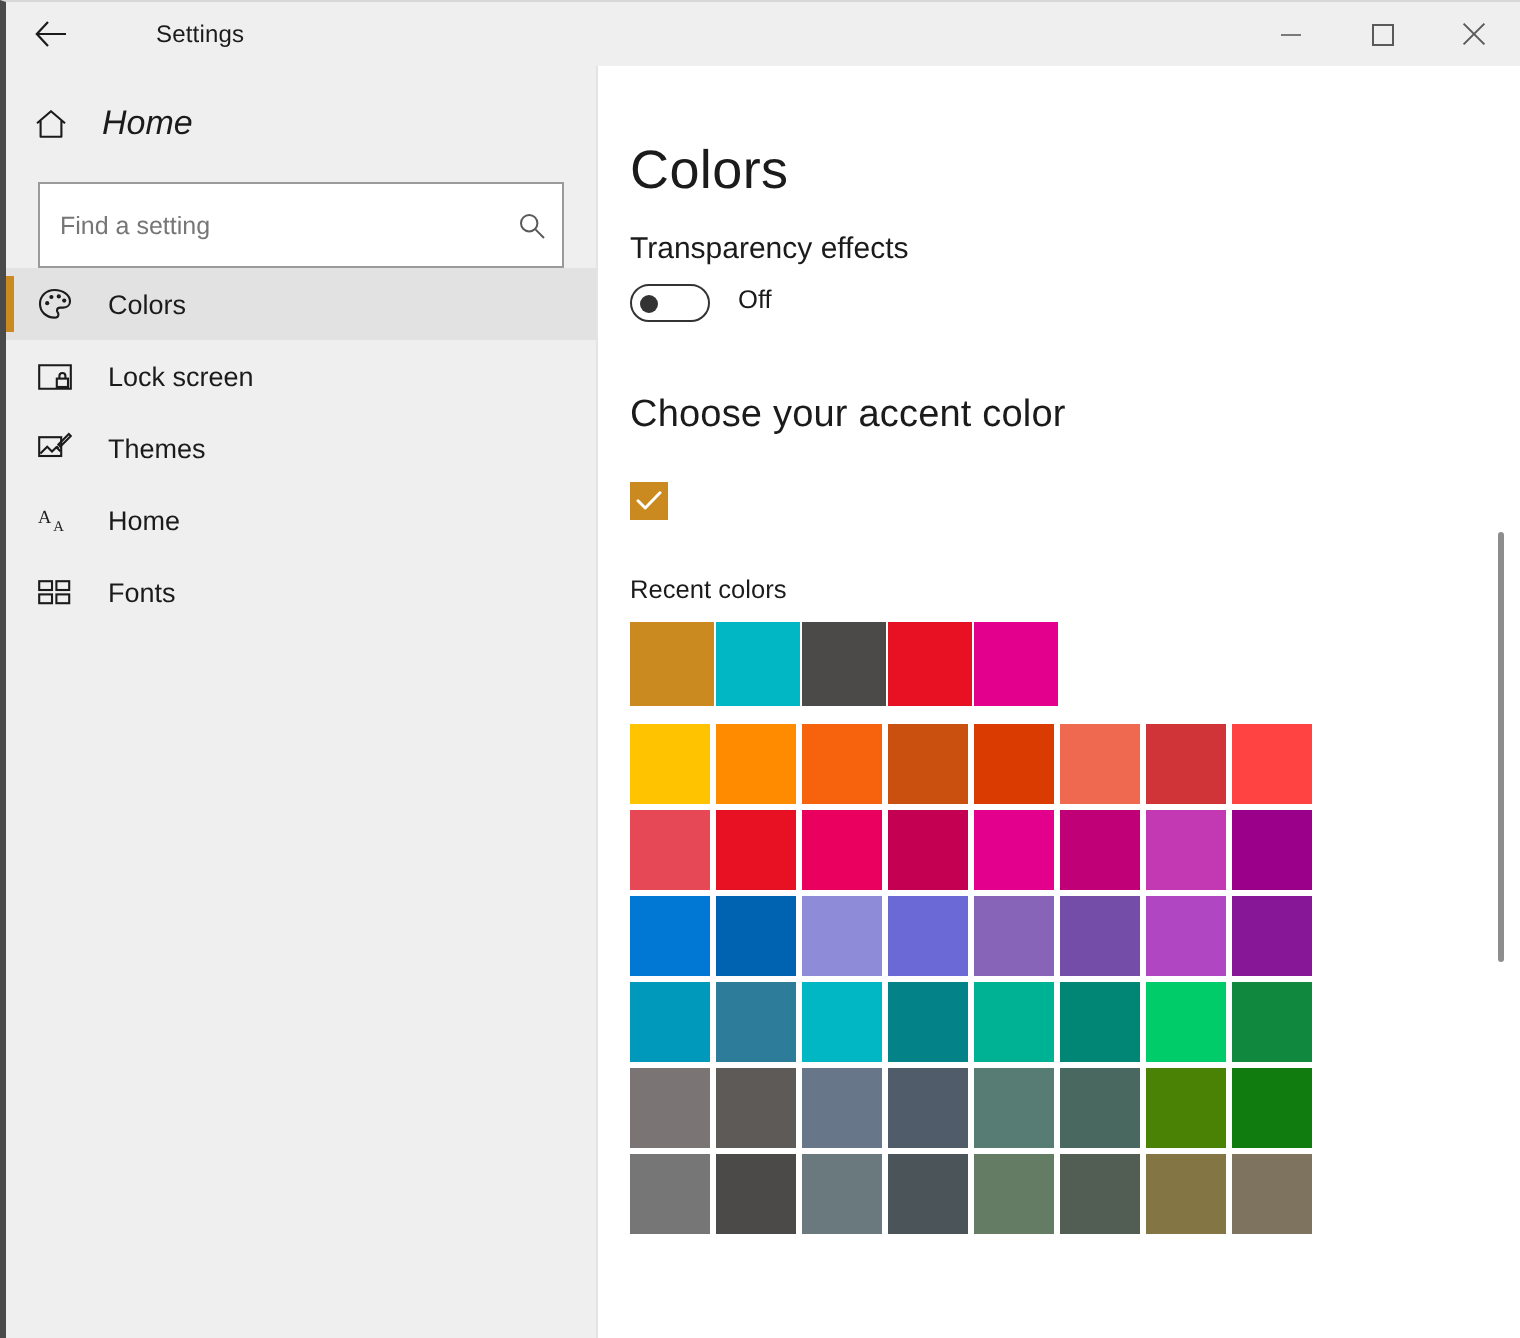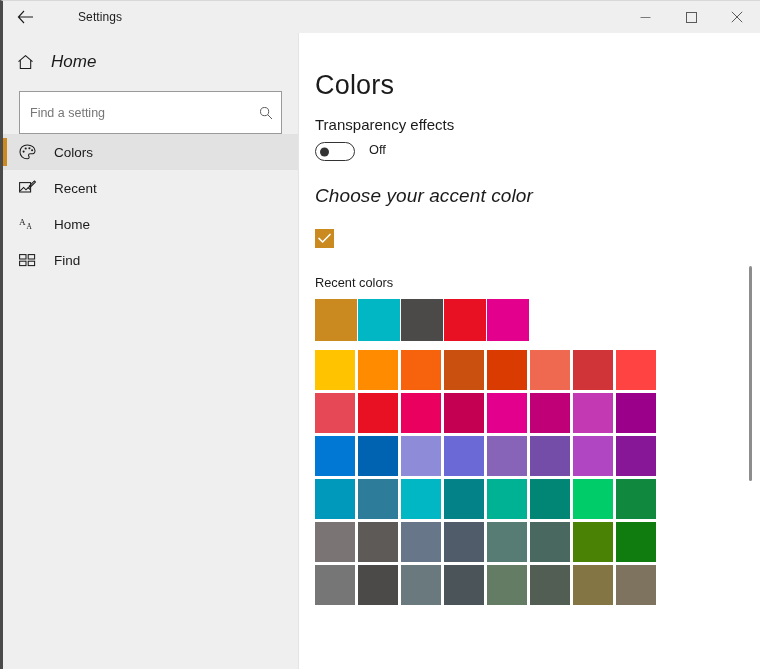--- a/index.html
+++ b/index.html
@@ -190,23 +190,22 @@
     background: #333333;
     top: 50%;
     left: 4px;
     transform: translateY(-50%);
   }
   #toggle-state { font-size: 12.8px; color: #1b1b1b; margin-left: 14px; }
 
   #accent-heading {
     font-size: 19px;
     color: #1b1b1b;
-    margin-top: 24px;
+    margin-top: 36px;
     letter-spacing: .1px;
-    font-style: italic;
   }
 
   .check-row { display: flex; align-items: center; margin-top: 22px; }
   #auto-check {
     width: 19px;
     height: 19px;
     background: #ca8a20;
     display: flex;
     align-items: center;
     justify-content: center;
@@ -318,31 +317,41 @@
             <path d="M8.3 1 C4 1 1 4 1 7.9 C1 11.8 4 14.8 8.3 14.8 C9.6 14.8 10.2 14 10.2 13.2 C10.2 12.4 9.5 12 9.5 11.2 C9.5 10.4 10.2 9.8 11.1 9.8 L12.6 9.8 C14.6 9.8 16 8.5 16 6.7 C16 3.6 12.6 1 8.3 1 Z" fill="none" stroke="#1b1b1b" stroke-width="1.05"></path>
             <circle cx="4.6" cy="7.6" r="1.05" fill="#1b1b1b"></circle>
             <circle cx="6.7" cy="4.5" r="1.05" fill="#1b1b1b"></circle>
             <circle cx="10.4" cy="4.2" r="1.05" fill="#1b1b1b"></circle>
             <circle cx="13.1" cy="6.3" r="1.05" fill="#1b1b1b"></circle>
           </svg>
         </span>
         <span class="lbl">Colors</span>
       </div>
 
+      <div class="nav-item">
+        <span class="ico">
+          <svg width="17" height="15" viewBox="0 0 17 15">
+            <path d="M0.6 1.6 H16.4 V13.4 H0.6 Z" fill="none" stroke="#1b1b1b" stroke-width="1.05"></path>
+            <rect x="9.4" y="8.3" width="5.6" height="4.2" fill="#efefef" stroke="#1b1b1b" stroke-width="1.05"></rect>
+            <path d="M10.7 8.3 V7 A1.5 1.5 0 0 1 13.7 7 V8.3" fill="none" stroke="#1b1b1b" stroke-width="1.05"></path>
+          </svg>
+        </span>
+        <span class="lbl">Lock screen</span>
+      </div>
 
       <div class="nav-item">
         <span class="ico">
           <svg width="17" height="16" viewBox="0 0 17 16">
             <rect x="0.6" y="2.6" width="11" height="9.4" fill="none" stroke="#1b1b1b" stroke-width="1.05"></rect>
             <path d="M1.2 10.8 L4.6 7.4 L7 9.8 L9.2 7.6 L11.2 9.6" fill="none" stroke="#1b1b1b" stroke-width="1.05"></path>
             <path d="M10.2 6.2 L15.4 1 L16.4 2 L11.2 7.2 Z" fill="none" stroke="#1b1b1b" stroke-width="1.05"></path>
             <path d="M9.6 6.8 L10.8 8 L9 8.5 Z" fill="#1b1b1b"></path>
           </svg>
         </span>
-        <span class="lbl">Recent</span>
+        <span class="lbl">Themes</span>
       </div>
 
       <div class="nav-item">
         <span class="ico">
           <svg width="19" height="15" viewBox="0 0 19 15">
             <text x="0" y="8.4" font-family="Liberation Serif, serif" font-size="9.2" fill="#1b1b1b">A</text>
             <text x="7.6" y="12.3" font-family="Liberation Serif, serif" font-size="7.4" fill="#1b1b1b">A</text>
           </svg>
         </span>
         <span class="lbl">Home</span>
@@ -350,21 +359,21 @@
 
       <div class="nav-item">
         <span class="ico">
           <svg width="17" height="15" viewBox="0 0 17 15">
             <rect x="0.6" y="1.6" width="6.4" height="4.4" fill="none" stroke="#1b1b1b" stroke-width="1.05"></rect>
             <rect x="9.2" y="1.6" width="6.4" height="4.4" fill="none" stroke="#1b1b1b" stroke-width="1.05"></rect>
             <rect x="0.6" y="8.2" width="6.4" height="4.4" fill="none" stroke="#1b1b1b" stroke-width="1.05"></rect>
             <rect x="9.2" y="8.2" width="6.4" height="4.4" fill="none" stroke="#1b1b1b" stroke-width="1.05"></rect>
           </svg>
         </span>
-        <span class="lbl">Find</span>
+        <span class="lbl">Fonts</span>
       </div>
 
 
     </div>
 
     <div id="main">
 
       <div id="page-title">Colors</div>
 
       <div class="sub-label">Transparency effects</div>

